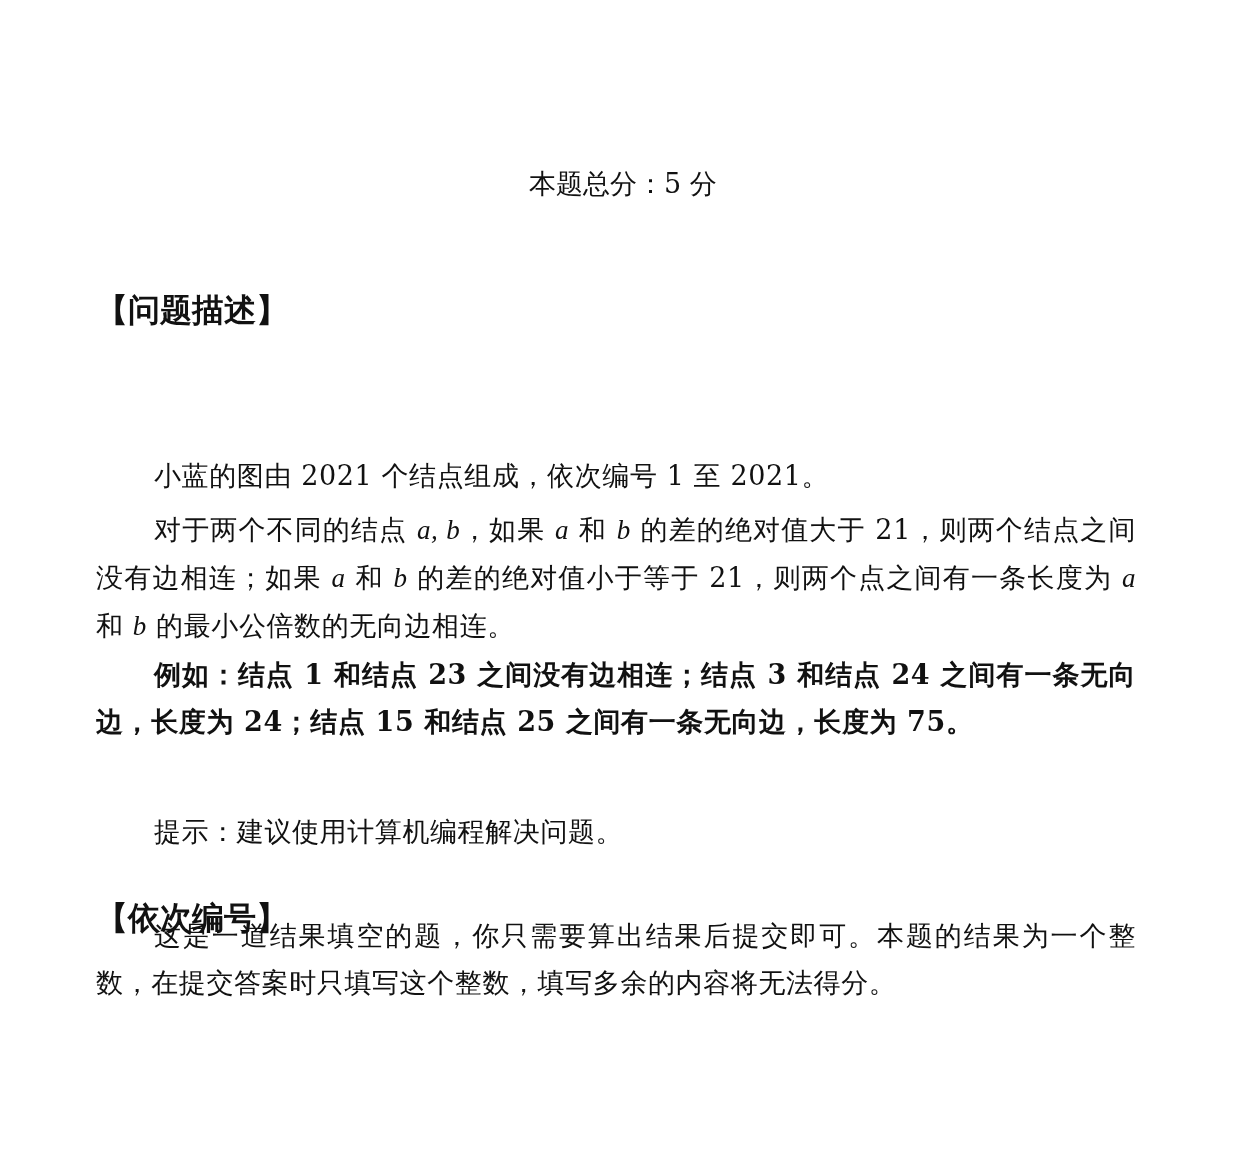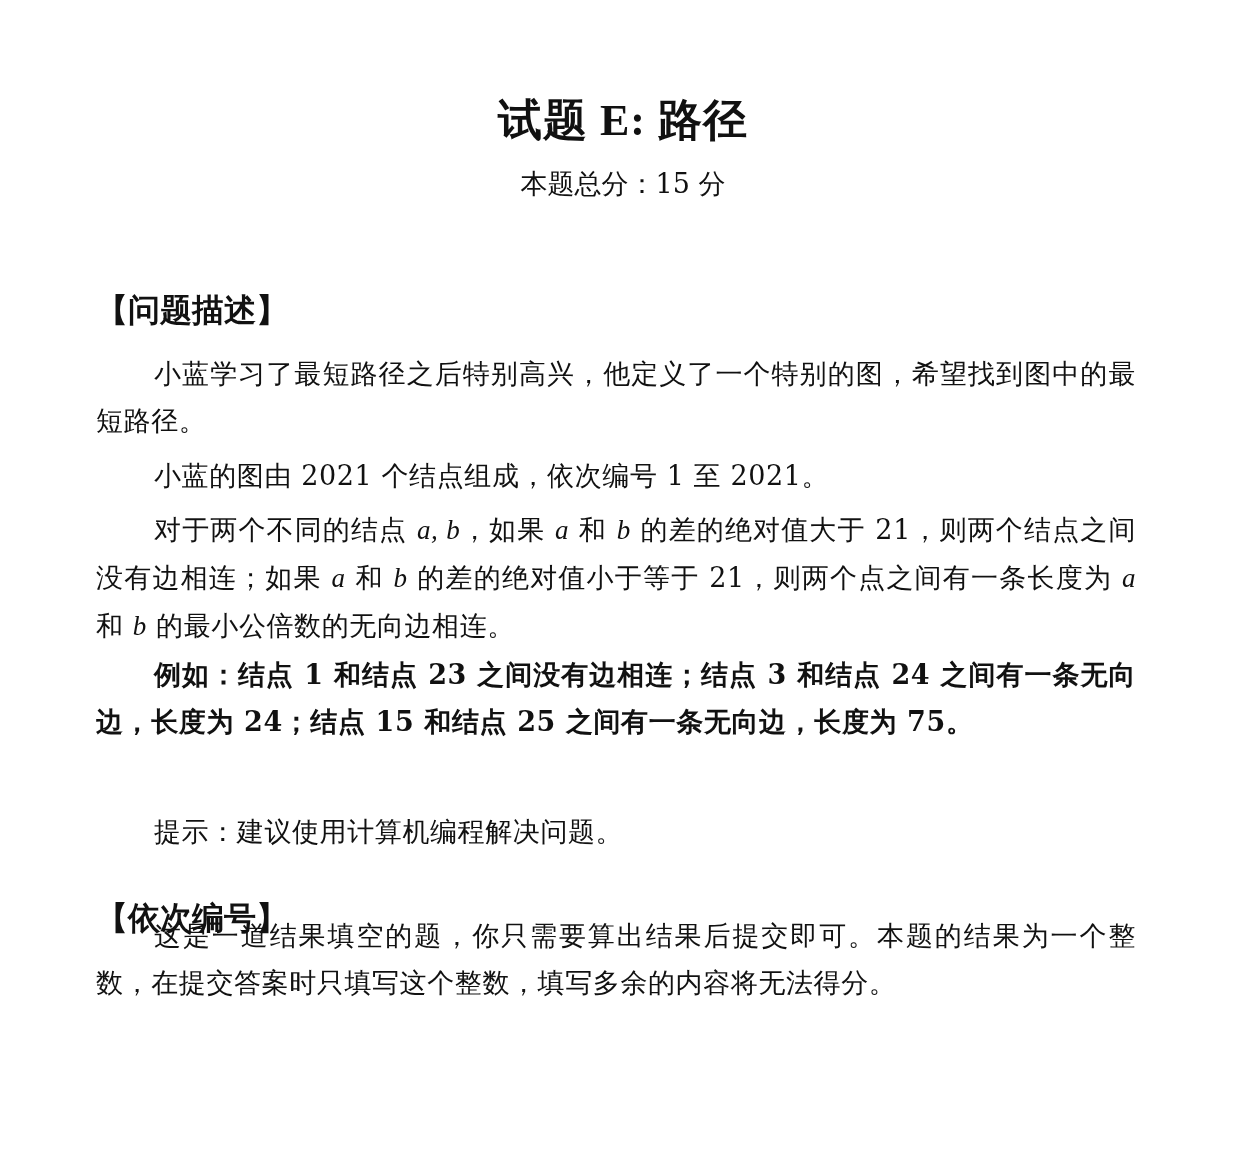--- a/index.html
+++ b/index.html
@@ -71,29 +71,25 @@
       font-style: italic;
       font-family: "Liberation Serif", "DejaVu Serif", serif;
       font-size: 27px;
     }
   </style>
 </head>
 <body>
 
 <div class="page">
 
-  <div class="title">
-    <span>试题</span><span class="latin">E:</span><span>路径</span>
-  </div>
 
-  <div class="subtitle">本题总分：15 分</div>
+  <div class="subtitle">本题总分：5 分</div>
 
   <div class="section-heading" style="top:288px;text-align:right;">【问题描述】</div>
 
-  <div class="para" style="top:350px;"><span>小蓝学习了最短路径之后特别高兴，他定义了一个特别的图，希望找到图中的最短路径。</span></div>
   <div class="para" style="top:452px;"><span>小蓝的图由 2021 个结点组成，依次编号 1 至 2021。</span></div>
   <div class="para" style="top:506px;"><span>对于两个不同的结点 </span><span class="var">a, b</span><span>，如果 </span><span class="var">a</span><span> 和 </span><span class="var">b</span><span> 的差的绝对值大于 21，则两个结点之间没有边相连；如果 </span><span class="var">a</span><span> 和 </span><span class="var">b</span><span> 的差的绝对值小于等于 21，则两个点之间有一条长度为 </span><span class="var">a</span><span> 和 </span><span class="var">b</span><span> 的最小公倍数的无向边相连。</span></div>
   <div class="para" style="top:651px;font-weight:bold;"><span>例如：结点 1 和结点 23 之间没有边相连；结点 3 和结点 24 之间有一条无向边，长度为 24；结点 15 和结点 25 之间有一条无向边，长度为 75。</span></div>
   <div class="para" style="top:809px;font-family:Liberation Serif, serif;"><span>提示：建议使用计算机编程解决问题。</span></div>
 
   <div class="section-heading" style="top:896px;">【依次编号】</div>
 
   <div class="para" style="top:912px;"><span>这是一道结果填空的题，你只需要算出结果后提交即可。本题的结果为一个整数，在提交答案时只填写这个整数，填写多余的内容将无法得分。</span></div>
 
 </div>

